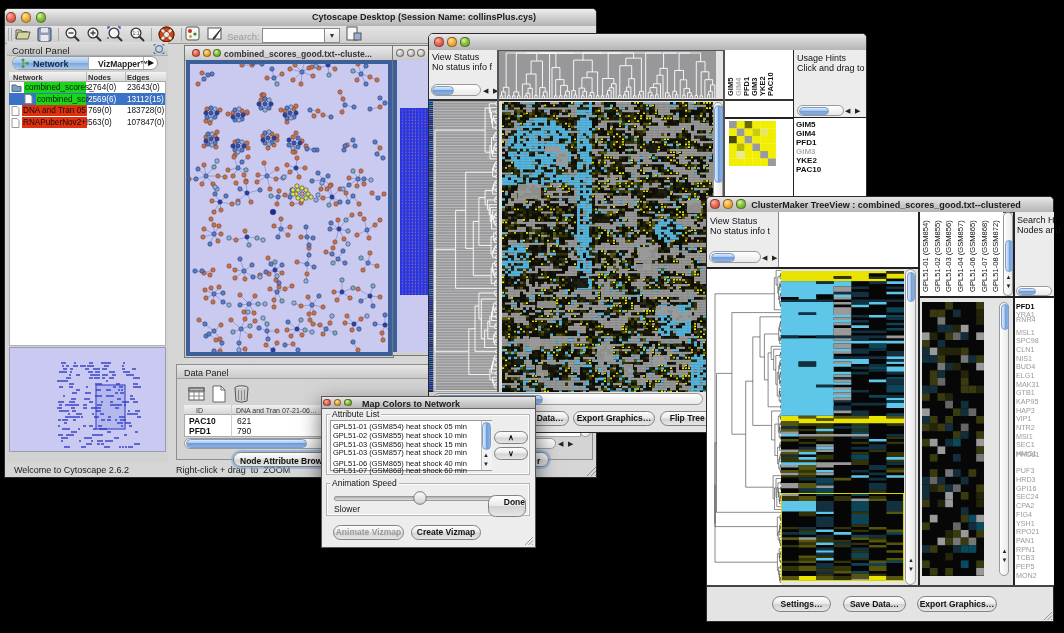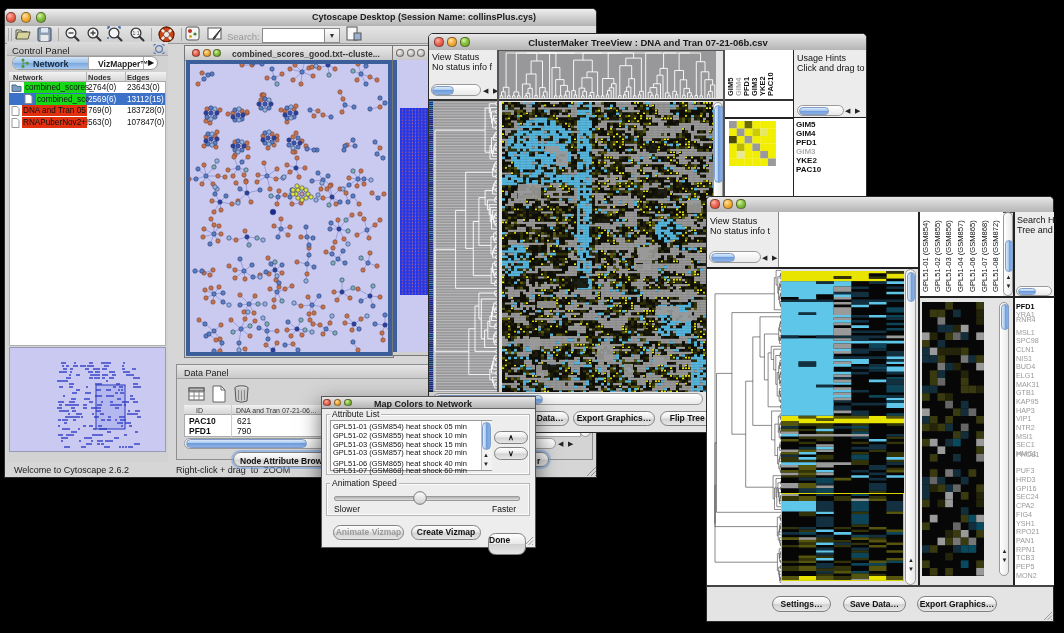--- a/index.html
+++ b/index.html
@@ -130,21 +130,21 @@
     <div style="position:absolute;left:176px;top:465px;white-space:nowrap;font:9px 'Liberation Sans',sans-serif;color:#222">Right-click + drag &nbsp;to &nbsp;ZOOM</div>
     <div style="position:absolute;left:498px;top:465px;white-space:nowrap;font:9px 'Liberation Sans',sans-serif;color:#222">Middle-</div>
     <svg style="position:absolute;left:586px;top:466px" width="11" height="11" viewBox="0 0 11 11">
       <path d="M10 1 L1 10 M10 5 L5 10 M10 9 L9 10" stroke="#909090"></path>
     </svg>
     <div style="position:absolute;left:184px;top:45px;width:210px;height:313px;background:#cfcfcf;border:1px solid #777;box-sizing:border-box"></div>
     <div style="position:absolute;left:185px;top:46px;width:208px;height:14px;background:linear-gradient(#e9e9e9,#c9c9c9);border-bottom:1px solid #999"></div>
     <div style="position:absolute;left:192.0px;top:49px;width:8px;height:8px;border-radius:50%;background:radial-gradient(circle at 35% 30%,#ffb3a6,#ee6a5a 45%,#c33a24);border:0.5px solid rgba(60,40,30,.55);box-sizing:border-box"></div>
     <div style="position:absolute;left:202.5px;top:49px;width:8px;height:8px;border-radius:50%;background:radial-gradient(circle at 35% 30%,#ffe2a8,#f5b23c 45%,#cf8a1a);border:0.5px solid rgba(60,40,30,.55);box-sizing:border-box"></div>
     <div style="position:absolute;left:213.0px;top:49px;width:8px;height:8px;border-radius:50%;background:radial-gradient(circle at 35% 30%,#d6f5a8,#86c440 45%,#5d9921);border:0.5px solid rgba(60,40,30,.55);box-sizing:border-box"></div>
-    <div style="position:absolute;left:232px;top:48.5px;white-space:nowrap;font:bold 8.5px 'Liberation Sans',sans-serif;color:#333;width:160px;overflow:hidden;text-align:left">combined_scores_good.txt--cluste...</div>
+    <div style="position:absolute;left:218px;top:48.5px;white-space:nowrap;font:bold 8.5px 'Liberation Sans',sans-serif;color:#333;width:160px;overflow:hidden;text-align:center">combined_scores_good.txt--cluste...</div>
     <div style="position:absolute;left:186px;top:60px;width:206px;height:296px;background:#3c5f9c"></div>
     <div style="position:absolute;left:190px;top:64px;width:198px;height:288px;background:#cacaf0"></div>
     <svg style="position:absolute;left:190px;top:64px" width="198" height="288" viewBox="0 0 198 288">
       <path d="M22 10L12 9M12 9L18 11M18 11L14 15M14 15L8 20M52 1L62 1M62 1L72 0M72 0L63 -1M84 14L77 14M84 14L82 5M84 14L92 10M84 14L87 20M112 8L123 12M112 8L111 20M112 8L103 16M112 8L100 5M112 8L105 1M112 8L115 -4M112 8L119 4M119 4L126 2M138 1L145 5M138 1L139 11M138 1L129 4M129 4L122 3M138 1L134 -5M138 1L144 -7M171 10L176 20M171 10L167 16M171 10L163 7M171 10L168 -0M171 10L176 2M171 10L180 13M180 13L187 16M21 49L27 49M21 49L25 53M21 49L21 55M21 49L17 53M21 49L16 49M21 49L17 45M21 49L21 44M21 49L25 45M21 55L20 59M18 54L16 57M27 47L30 46M48 51L53 51M48 51L52 55M48 51L49 56M48 51L45 56M48 51L43 53M48 51L43 49M48 51L45 46M48 51L49 45M48 51L52 47M53 50L57 49M53 49L57 48M42 50L38 50M75 40L81 40M75 40L79 44M75 40L75 46M75 40L71 44M75 40L69 40M75 40L71 36M75 40L75 35M75 40L79 36M73 35L72 31M74 35L73 31M74 35L74 31M100 49L106 49M100 49L104 53M100 49L101 54M100 49L97 54M100 49L95 51M100 49L95 47M100 49L97 44M100 49L101 43M100 49L104 45M98 54L97 58M95 47L91 46M104 45L106 42M124 52L120 46M120 46L128 47M128 47L133 51M133 51L141 53M155 41L164 43M155 41L152 48M155 41L153 35M153 35L150 28M180 45L190 43M190 43L195 39M195 39L190 34M21 75L27 75M21 75L25 79M21 75L22 81M21 75L18 80M21 75L16 77M21 75L16 73M21 75L18 70M21 75L22 70M21 75L25 72M17 79L14 82M24 71L27 68M24 80L26 83M48 82L54 82M48 82L52 86M48 82L48 88M48 82L45 86M48 82L43 82M48 82L45 78M48 82L48 77M48 82L52 78M54 83L58 84M54 80L57 79M46 88L45 91M78 74L84 74M78 74L82 78M78 74L79 80M78 74L75 79M78 74L73 76M78 74L73 72M78 74L75 69M78 74L79 68M78 74L82 70M83 73L87 72M78 80L78 84M83 75L87 76M82 78L84 81M104 79L110 79M104 79L108 83M104 79L103 84M104 79L99 81M104 79L99 76M104 79L103 73M104 79L108 74M106 73L106 69M105 84L105 88M104 84L103 88M127 86L117 85M117 85L124 86M124 86L116 82M116 82L112 77M155 82L165 82M165 82L163 76M163 76L157 81M157 81L154 86M185 78L190 84M190 84L187 90M187 90L193 94M16 112L24 103M24 103L27 97M16 112L28 112M28 112L35 113M16 112L23 120M23 120L27 125M16 112L12 120M16 112L6 115M6 115L-1 115M16 112L8 105M16 112L14 101M48 104L54 111M54 111L56 117M48 104L43 112M48 104L38 106M48 104L44 93M48 104L52 98M52 98L58 93M48 104L56 106M77 112L87 105M77 112L86 115M86 115L93 114M77 112L80 125M77 112L67 118M77 112L68 111M77 112L74 99M106 104L100 108M100 108L94 113M106 104L97 101M106 104L107 94M106 104L115 104M106 104L109 113M133 116L141 121M133 116L131 125M131 125L128 131M133 116L122 117M133 116L128 109M133 116L138 112M168 115L174 115M174 115L181 116M168 115L174 120M168 115L167 122M168 115L159 121M159 121L153 125M168 115L159 114M168 115L163 107M168 115L171 107M30 138L42 140M42 140L48 139M30 138L31 146M30 138L24 148M30 138L22 137M30 138L25 130M25 130L25 123M30 138L36 132M57 129L56 118M57 129L70 126M57 129L61 138M57 129L48 137M57 129L50 125M50 125L46 119M88 133L87 140M88 133L81 132M88 133L89 127M88 133L95 131M95 131L102 129M111 139L102 140M102 140L100 133M100 133L102 126M142 133L137 125M137 125L132 119M142 133L140 122M142 133L150 125M142 133L150 138M142 133L146 140M142 133L139 141M142 133L133 134M133 134L126 136M169 140L163 132M163 132L158 138M158 138L156 129M194 130L188 134M188 134L182 129M24 170L31 170M24 170L28 177M24 170L20 180M24 170L13 173M24 170L14 165M24 170L24 161M24 161L21 155M24 170L29 162M57 173L59 181M57 173L46 176M46 176L39 174M57 173L55 167M57 173L67 174M67 174L73 176M91 165L91 155M91 165L100 163M91 165L98 171M91 165L88 173M91 165L84 162M117 173L123 174M117 173L119 181M117 173L111 173M117 173L116 163M149 165L140 165M149 165L141 159M149 165L148 156M149 165L156 156M156 156L162 151M149 165L158 167M149 165L154 175M154 175L158 180M149 165L145 178M145 178L143 184M177 166L167 171M177 166L174 155M174 155L170 150M177 166L185 161M185 161L190 156M177 166L179 174M23 206L14 209M14 209L5 207M5 207L12 207M12 207L20 211M54 207L45 214M54 207L45 206M45 206L39 202M54 207L50 195M54 207L62 201M54 207L63 213M63 213L70 213M54 207L55 215M85 206L81 200M81 200L78 194M85 206L85 198M85 206L92 201M85 206L92 209M85 206L86 216M86 216L89 223M85 206L79 210M85 206L76 208M76 208L70 211M117 200L107 198M117 200L119 191M119 191L119 184M117 200L124 203M117 200L117 210M117 210L116 217M148 195L143 199M148 195L142 190M142 190L136 188M148 195L153 187M148 195L155 199M178 199L180 189M178 199L187 202M178 199L173 206M178 199L171 194M24 230L29 223M24 230L33 229M24 230L33 238M33 238L39 241M24 230L23 238M24 230L16 234M24 230L15 226M24 230L21 224M59 240L54 248M59 240L50 241M59 240L50 231M59 240L65 232M59 240L68 240M68 240L75 240M59 240L64 249M87 228L80 225M87 228L89 219M89 219L87 212M87 228L95 225M95 225L102 222M87 228L92 237M87 228L84 236M84 236L84 243M122 241L129 232M122 241L133 243M122 241L124 249M122 241L119 250M119 250L120 256M122 241L111 242M111 242L104 239M122 241L118 233M152 228L152 216M152 228L163 224M152 228L160 234M152 228L147 236M152 228L144 228M180 232L183 222M180 232L190 233M180 232L183 242M180 232L171 237M180 232L168 225M24 267L30 275M24 267L16 272M24 267L15 260M15 260L9 256M24 267L31 261M51 265L60 272M51 265L49 279M49 279L49 286M51 265L43 268M51 265L41 256M51 265L55 255M55 255L58 248M51 265L60 262M60 262L65 257M77 267L77 260M77 260L73 254M77 267L87 267M77 267L78 275M77 267L69 264M107 265L115 266M115 266L122 268M107 265L112 271M107 265L101 272M107 265L97 266M107 265L98 258M107 265L111 256M136 265L133 270M136 265L130 261M130 261L123 260M136 265L140 259M140 259L142 252M136 265L145 269M164 260L171 255M171 255L177 252M164 260L169 265M164 260L162 266M164 260L155 259M164 260L157 252M195 261L192 269M192 269L193 276M195 261L185 260M195 261L195 251M195 261L207 257M195 261L202 271M202 271L207 276M24 287L30 287M30 287L32 279M32 279L26 276M26 276L19 270M55 285L59 292M59 292L54 298M83 286L91 292M83 286L75 292M83 286L76 281M83 286L87 279M110 291L108 286M108 286L103 280M103 280L95 281M138 295L138 301M138 301L144 306M144 306L154 306M154 306L151 301M167 294L168 286M168 286L163 278M112 130L118 130M112 130L116 134M112 130L112 136M112 130L108 134M112 130L106 130M112 130L108 126M112 130L112 124M112 130L116 126M106 130L103 130M109 125L107 122M107 128L103 126M117 132L121 133" stroke="#8b93d8" stroke-width="0.8" fill="none"></path>
       <g fill="#c4714f" stroke="#7a4630" stroke-width=".6">
         <circle cx="12" cy="9" r="2.2"></circle>
         <circle cx="8" cy="20" r="2.2"></circle>
         <circle cx="52" cy="1" r="2.2"></circle>
         <circle cx="62" cy="1" r="2.2"></circle>
         <circle cx="77" cy="14" r="2.2"></circle>
@@ -700,21 +700,20 @@
     <div style="position:absolute;left:583px;top:419px;white-space:nowrap;font:6px 'Liberation Sans',sans-serif;color:#222;line-height:7px">▲</div>
     <div style="position:absolute;left:583px;top:428px;white-space:nowrap;font:6px 'Liberation Sans',sans-serif;color:#222;line-height:7px">▼</div>
     <div style="position:absolute;left:233px;top:452px;width:316px;height:15px;border-radius:7.5px;background:linear-gradient(#fefefe,#e9e9e9 48%,#d2d2d2 52%,#e6e6e6);border:1px solid #828282;box-sizing:border-box;box-shadow:0 0 0 2px rgba(120,165,230,.6);font:bold 8.5px 'Liberation Sans',sans-serif;color:#111;text-align:center;line-height:13px"></div>
     <div style="position:absolute;left:240px;top:455.5px;white-space:nowrap;font:bold 8.5px 'Liberation Sans',sans-serif;color:#111">Node Attribute Browser&nbsp;&nbsp;&nbsp;&nbsp;&nbsp;&nbsp;&nbsp;&nbsp;&nbsp;&nbsp;&nbsp; Edge Attribute Browser</div>
     <div style="position:absolute;left:537px;top:455.5px;white-space:nowrap;font:bold 8.5px 'Liberation Sans',sans-serif;color:#111">r</div>
     <div style="position:absolute;left:428px;top:33px;width:439px;height:400px;background:#e4e4e4;border:1px solid #2a2a2a;border-radius:5px 5px 0 0;box-sizing:border-box"></div>
     <div style="position:absolute;left:429px;top:34px;width:437px;height:16px;background:linear-gradient(#e8e8e8,#cfcfcf 45%,#b5b5b5);border-bottom:1px solid #555;border-radius:4px 4px 0 0"></div>
     <div style="position:absolute;left:434.4px;top:37.4px;width:9.2px;height:9.2px;border-radius:50%;background:radial-gradient(circle at 35% 30%,#ffb3a6,#ee6a5a 45%,#c33a24);border:0.5px solid rgba(60,40,30,.55);box-sizing:border-box"></div>
     <div style="position:absolute;left:447.4px;top:37.4px;width:9.2px;height:9.2px;border-radius:50%;background:radial-gradient(circle at 35% 30%,#ffe2a8,#f5b23c 45%,#cf8a1a);border:0.5px solid rgba(60,40,30,.55);box-sizing:border-box"></div>
     <div style="position:absolute;left:460.4px;top:37.4px;width:9.2px;height:9.2px;border-radius:50%;background:radial-gradient(circle at 35% 30%,#d6f5a8,#86c440 45%,#5d9921);border:0.5px solid rgba(60,40,30,.55);box-sizing:border-box"></div>
-    <div style="position:absolute;left:508px;top:37px;white-space:nowrap;font:bold 9.5px 'Liberation Sans',sans-serif;color:#1a1a1a;width:280px;text-align:center">ClusterMaker TreeView : DNA and Tran 07-21-06b.csv</div>
     <div style="position:absolute;left:429px;top:50px;width:69px;height:49px;background:#ececec;border-right:1px solid #888;box-sizing:border-box"></div>
     <div style="position:absolute;left:432px;top:52px;white-space:nowrap;font:9px 'Liberation Sans',sans-serif;color:#111">View Status</div>
     <div style="position:absolute;left:432px;top:61.5px;white-space:nowrap;font:9px 'Liberation Sans',sans-serif;color:#111">No status info f</div>
     <div style="position:absolute;left:431px;top:84px;width:50px;height:12px;border-radius:6.0px;background:linear-gradient(#fff,#e9e9e9);border:1px solid #9a9a9a;box-sizing:border-box"></div>
     <div style="position:absolute;left:432px;top:85.5px;width:22px;height:9px;border-radius:4.5px;background:linear-gradient(#dcebfb,#a6c6ec 45%,#6f9ddc 50%,#8cb2e4);border:1px solid #7f9dc8;box-sizing:border-box"></div>
     <div style="position:absolute;left:483px;top:86px;white-space:nowrap;font:7px 'Liberation Sans',sans-serif;color:#222;line-height:9px">◀</div>
     <div style="position:absolute;left:493px;top:86px;white-space:nowrap;font:7px 'Liberation Sans',sans-serif;color:#222;line-height:9px">▶</div>
     <svg style="position:absolute;left:499px;top:51px" width="217" height="47" viewBox="0 0 217 47">
       <rect width="217" height="47" fill="#98989a"></rect>
       <path d="M1.2 44.8V47.0M3.7 44.8V47.0M1.2 44.8H3.7M2.5 40.8V44.8M6.2 40.8V47.0M2.5 40.8H6.2M8.6 44.8V47.0M11.1 44.8V47.0M8.6 44.8H11.1M4.3 36.3V40.8M9.9 36.3V44.8M4.3 36.3H9.9M13.6 44.8V47.0M16.0 44.8V47.0M13.6 44.8H16.0M18.5 44.8V47.0M21.0 44.8V47.0M18.5 44.8H21.0M14.8 40.9V44.8M19.7 40.9V44.8M14.8 40.9H19.7M25.9 44.8V47.0M28.4 44.8V47.0M25.9 44.8H28.4M27.1 42.3V44.8M30.8 42.3V47.0M27.1 42.3H30.8M29.0 37.3V42.3M33.3 37.3V47.0M29.0 37.3H33.3M23.4 33.0V47.0M31.1 33.0V37.3M23.4 33.0H31.1M35.8 44.4V47.0M38.2 44.4V47.0M35.8 44.4H38.2M27.3 23.0V33.0M37.0 23.0V44.4M27.3 23.0H37.0M43.2 44.8V47.0M45.6 44.8V47.0M43.2 44.8H45.6M44.4 40.8V44.8M48.1 40.8V47.0M44.4 40.8H48.1M40.7 36.6V47.0M46.2 36.6V40.8M40.7 36.6H46.2M32.1 10.0V23.0M43.5 10.0V36.6M32.1 10.0H43.5M17.3 2.0V40.9M37.8 2.0V10.0M17.3 2.0H37.8M27.5 2.0V2.0M50.6 2.0V47.0M27.5 2.0H50.6M55.5 44.8V47.0M57.9 44.8V47.0M55.5 44.8H57.9M60.4 44.8V47.0M62.9 44.8V47.0M60.4 44.8H62.9M65.3 44.1V47.0M67.8 44.1V47.0M65.3 44.1H67.8M66.6 40.2V44.1M70.3 40.2V47.0M66.6 40.2H70.3M61.6 34.4V44.8M68.4 34.4V40.2M61.6 34.4H68.4M56.7 28.6V44.8M65.0 28.6V34.4M56.7 28.6H65.0M53.0 16.6V47.0M60.9 16.6V28.6M53.0 16.6H60.9M39.0 2.0V2.0M56.9 2.0V16.6M39.0 2.0H56.9M75.2 43.9V47.0M77.7 43.9V47.0M75.2 43.9H77.7M72.7 39.6V47.0M76.4 39.6V43.9M72.7 39.6H76.4M82.6 44.8V47.0M85.1 44.8V47.0M82.6 44.8H85.1M83.8 40.3V44.8M87.5 40.3V47.0M83.8 40.3H87.5M80.1 37.1V47.0M85.7 37.1V40.3M80.1 37.1H85.7M90.0 44.5V47.0M92.5 44.5V47.0M90.0 44.5H92.5M91.2 41.5V44.5M94.9 41.5V47.0M91.2 41.5H94.9M82.9 26.8V37.1M93.1 26.8V41.5M82.9 26.8H93.1M97.4 44.7V47.0M99.9 44.7V47.0M97.4 44.7H99.9M88.0 20.9V26.8M98.6 20.9V44.7M88.0 20.9H98.6M74.6 9.1V39.6M93.3 9.1V20.9M74.6 9.1H93.3M102.3 44.8V47.0M104.8 44.8V47.0M102.3 44.8H104.8M107.3 43.7V47.0M109.7 43.7V47.0M107.3 43.7H109.7M108.5 39.5V43.7M112.2 39.5V47.0M108.5 39.5H112.2M110.3 36.8V39.5M114.7 36.8V47.0M110.3 36.8H114.7M112.5 32.7V36.8M117.1 32.7V47.0M112.5 32.7H117.1M103.6 27.5V44.8M114.8 27.5V32.7M103.6 27.5H114.8M119.6 44.6V47.0M122.1 44.6V47.0M119.6 44.6H122.1M124.5 43.9V47.0M127.0 43.9V47.0M124.5 43.9H127.0M125.8 40.4V43.9M129.5 40.4V47.0M125.8 40.4H129.5M127.6 36.0V40.4M131.9 36.0V47.0M127.6 36.0H131.9M134.4 44.8V47.0M136.9 44.8V47.0M134.4 44.8H136.9M129.8 27.7V36.0M135.6 27.7V44.8M129.8 27.7H135.6M120.8 14.7V44.6M132.7 14.7V27.7M120.8 14.7H132.7M139.3 43.8V47.0M141.8 43.8V47.0M139.3 43.8H141.8M140.6 40.3V43.8M144.3 40.3V47.0M140.6 40.3H144.3M126.8 7.1V14.7M142.4 7.1V40.3M126.8 7.1H142.4M109.2 2.0V27.5M134.6 2.0V7.1M109.2 2.0H134.6M84.0 2.0V9.1M121.9 2.0V2.0M84.0 2.0H121.9M48.0 2.0V2.0M102.9 2.0V2.0M48.0 2.0H102.9M7.1 2.0V36.3M75.5 2.0V2.0M7.1 2.0H75.5M151.7 44.2V47.0M154.1 44.2V47.0M151.7 44.2H154.1M149.2 41.3V47.0M152.9 41.3V44.2M149.2 41.3H152.9M156.6 43.7V47.0M159.1 43.7V47.0M156.6 43.7H159.1M151.0 36.6V41.3M157.8 36.6V43.7M151.0 36.6H157.8M154.4 32.8V36.6M161.5 32.8V47.0M154.4 32.8H161.5M158.0 24.2V32.8M164.0 24.2V47.0M158.0 24.2H164.0M168.9 44.8V47.0M171.4 44.8V47.0M168.9 44.8H171.4M166.4 41.8V47.0M170.1 41.8V44.8M166.4 41.8H170.1M161.0 17.4V24.2M168.3 17.4V41.8M161.0 17.4H168.3M176.3 43.7V47.0M178.8 43.7V47.0M176.3 43.7H178.8M173.8 40.3V47.0M177.5 40.3V43.7M173.8 40.3H177.5M183.7 44.2V47.0M186.2 44.2V47.0M183.7 44.2H186.2M191.1 44.8V47.0M193.6 44.8V47.0M191.1 44.8H193.6M188.6 41.7V47.0M192.3 41.7V44.8M188.6 41.7H192.3M184.9 37.4V44.2M190.5 37.4V41.7M184.9 37.4H190.5M181.2 28.8V47.0M187.7 28.8V37.4M181.2 28.8H187.7M175.7 19.5V40.3M184.5 19.5V28.8M175.7 19.5H184.5M196.0 44.5V47.0M198.5 44.5V47.0M196.0 44.5H198.5M201.0 44.8V47.0M203.4 44.8V47.0M201.0 44.8H203.4M208.4 43.6V47.0M210.8 43.6V47.0M208.4 43.6H210.8M209.6 40.3V43.6M213.3 40.3V47.0M209.6 40.3H213.3M211.5 33.9V40.3M215.8 33.9V47.0M211.5 33.9H215.8M205.9 28.7V47.0M213.6 28.7V33.9M205.9 28.7H213.6M202.2 20.8V44.8M209.8 20.8V28.7M202.2 20.8H209.8M197.3 10.7V44.5M206.0 10.7V20.8M197.3 10.7H206.0M180.1 2.0V19.5M201.6 2.0V10.7M180.1 2.0H201.6M164.6 2.0V17.4M190.9 2.0V2.0M164.6 2.0H190.9M146.7 2.0V47.0M177.7 2.0V2.0M146.7 2.0H177.7M41.3 2.0V2.0M162.2 2.0V2.0M41.3 2.0H162.2" stroke="#fff" stroke-width="0.9" fill="none"></path>
@@ -978,20 +977,21 @@
     <div style="position:absolute;left:435px;top:394.5px;width:108px;height:9px;border-radius:4.5px;background:linear-gradient(#dcebfb,#a6c6ec 45%,#6f9ddc 50%,#8cb2e4);border:1px solid #7f9dc8;box-sizing:border-box"></div>
     <div style="position:absolute;left:445px;top:411px;width:58px;height:15px;border-radius:7.5px;background:linear-gradient(#fefefe,#e9e9e9 48%,#d2d2d2 52%,#e6e6e6);border:1px solid #828282;box-sizing:border-box;font:bold 8.5px 'Liberation Sans',sans-serif;color:#111;text-align:center;line-height:13px">Settings…</div>
     <div style="position:absolute;left:509px;top:411px;width:60px;height:15px;border-radius:7.5px;background:linear-gradient(#fefefe,#e9e9e9 48%,#d2d2d2 52%,#e6e6e6);border:1px solid #828282;box-sizing:border-box;font:bold 8.5px 'Liberation Sans',sans-serif;color:#111;text-align:center;line-height:13px">Save Data…</div>
     <div style="position:absolute;left:573px;top:411px;width:82px;height:15px;border-radius:7.5px;background:linear-gradient(#fefefe,#e9e9e9 48%,#d2d2d2 52%,#e6e6e6);border:1px solid #828282;box-sizing:border-box;font:bold 8.5px 'Liberation Sans',sans-serif;color:#111;text-align:center;line-height:13px">Export Graphics…</div>
     <div style="position:absolute;left:660px;top:411px;width:78px;height:15px;border-radius:7.5px;background:linear-gradient(#fefefe,#e9e9e9 48%,#d2d2d2 52%,#e6e6e6);border:1px solid #828282;box-sizing:border-box;font:bold 8.5px 'Liberation Sans',sans-serif;color:#111;text-align:center;line-height:13px">Flip Tree Node</div>
     <div style="position:absolute;left:706px;top:196px;width:348px;height:426px;background:#e4e4e4;border:1px solid #2a2a2a;border-radius:5px 5px 0 0;box-sizing:border-box"></div>
     <div style="position:absolute;left:707px;top:197px;width:346px;height:15px;background:linear-gradient(#e8e8e8,#cfcfcf 45%,#b5b5b5);border-bottom:1px solid #555;border-radius:4px 4px 0 0"></div>
     <div style="position:absolute;left:710.4px;top:199.4px;width:9.2px;height:9.2px;border-radius:50%;background:radial-gradient(circle at 35% 30%,#ffb3a6,#ee6a5a 45%,#c33a24);border:0.5px solid rgba(60,40,30,.55);box-sizing:border-box"></div>
     <div style="position:absolute;left:723.4px;top:199.4px;width:9.2px;height:9.2px;border-radius:50%;background:radial-gradient(circle at 35% 30%,#ffe2a8,#f5b23c 45%,#cf8a1a);border:0.5px solid rgba(60,40,30,.55);box-sizing:border-box"></div>
     <div style="position:absolute;left:736.4px;top:199.4px;width:9.2px;height:9.2px;border-radius:50%;background:radial-gradient(circle at 35% 30%,#d6f5a8,#86c440 45%,#5d9921);border:0.5px solid rgba(60,40,30,.55);box-sizing:border-box"></div>
+    <div style="position:absolute;left:736px;top:199.5px;white-space:nowrap;font:bold 9px 'Liberation Sans',sans-serif;color:#1a1a1a;width:300px;text-align:center">ClusterMaker TreeView : combined_scores_good.txt--clustered</div>
     <div style="position:absolute;left:707px;top:212px;width:72px;height:56px;background:#ececec;border-right:1px solid #888;box-sizing:border-box"></div>
     <div style="position:absolute;left:710px;top:216px;white-space:nowrap;font:9px 'Liberation Sans',sans-serif;color:#111">View Status</div>
     <div style="position:absolute;left:710px;top:225.5px;white-space:nowrap;font:9px 'Liberation Sans',sans-serif;color:#111">No status info t</div>
     <div style="position:absolute;left:709px;top:251px;width:52px;height:12px;border-radius:6.0px;background:linear-gradient(#fff,#e9e9e9);border:1px solid #9a9a9a;box-sizing:border-box"></div>
     <div style="position:absolute;left:710.5px;top:252.5px;width:24px;height:9px;border-radius:4.5px;background:linear-gradient(#dcebfb,#a6c6ec 45%,#6f9ddc 50%,#8cb2e4);border:1px solid #7f9dc8;box-sizing:border-box"></div>
     <div style="position:absolute;left:762px;top:253px;white-space:nowrap;font:7px 'Liberation Sans',sans-serif;color:#222;line-height:9px">◀</div>
     <div style="position:absolute;left:772px;top:253px;white-space:nowrap;font:7px 'Liberation Sans',sans-serif;color:#222;line-height:9px">▶</div>
     <div style="position:absolute;left:779px;top:212px;width:139px;height:57px;background:#fff"></div>
     <div style="position:absolute;left:707px;top:267px;width:211px;height:2px;background:#222"></div>
     <div style="position:absolute;left:707px;top:269px;width:74px;height:316px;background:#fff"></div>
@@ -1026,21 +1026,21 @@
       <text transform="rotate(-90 66.5 80)" x="66.5" y="80" font-size="7.6" font-family="Liberation Sans" fill="#111">GPL51-07 (GSM868)</text>
       <text transform="rotate(-90 78.19999999999999 80)" x="78.19999999999999" y="80" font-size="7.6" font-family="Liberation Sans" fill="#111">GPL51-08 (GSM872)</text>
     </svg>
     <div style="position:absolute;left:1003px;top:212px;width:10px;height:84px;border-radius:5.0px;background:linear-gradient(90deg,#fff,#e9e9e9);border:1px solid #9a9a9a;box-sizing:border-box"></div>
     <div style="position:absolute;left:1004.5px;top:240px;width:8px;height:32px;border-radius:4.0px;background:linear-gradient(90deg,#dcebfb,#a6c6ec 45%,#6f9ddc 50%,#8cb2e4);border:1px solid #7f9dc8;box-sizing:border-box"></div>
     <div style="position:absolute;left:1005.5px;top:274px;white-space:nowrap;font:6px 'Liberation Sans',sans-serif;color:#222;line-height:7px">▲</div>
     <div style="position:absolute;left:1005.5px;top:283px;white-space:nowrap;font:6px 'Liberation Sans',sans-serif;color:#222;line-height:7px">▼</div>
     <div style="position:absolute;left:1012.5px;top:212px;width:2px;height:373px;background:#222"></div>
     <div style="position:absolute;left:1014.5px;top:212px;width:39px;height:84px;background:#ececec"></div>
     <div style="position:absolute;left:1017px;top:215px;white-space:nowrap;font:9px 'Liberation Sans',sans-serif;color:#111">Search Hi</div>
-    <div style="position:absolute;left:1017px;top:224.5px;white-space:nowrap;font:9px 'Liberation Sans',sans-serif;color:#111">Tree and</div>
+    <div style="position:absolute;left:1017px;top:224.5px;white-space:nowrap;font:9px 'Liberation Sans',sans-serif;color:#111">Nodes and</div>
     <div style="position:absolute;left:1016px;top:286px;width:36px;height:10px;border-radius:5.0px;background:linear-gradient(#fff,#e9e9e9);border:1px solid #9a9a9a;box-sizing:border-box"></div>
     <div style="position:absolute;left:1017.5px;top:287.5px;width:18px;height:7px;border-radius:3.5px;background:linear-gradient(#dcebfb,#a6c6ec 45%,#6f9ddc 50%,#8cb2e4);border:1px solid #7f9dc8;box-sizing:border-box"></div>
     <div style="position:absolute;left:917.5px;top:296px;width:137px;height:2px;background:#222"></div>
     <svg style="position:absolute;left:922px;top:302px" width="62" height="274" viewBox="0 0 62 274">
       <rect width="62" height="274" fill="#070707"></rect>
       <rect x="23.2" y="0.0" width="7.75" height="7.60" fill="#3a3a10"></rect>
       <rect x="54.2" y="0.0" width="7.75" height="7.60" fill="#3a3a10"></rect>
       <rect x="7.8" y="7.6" width="7.75" height="7.60" fill="#3a3a10"></rect>
       <rect x="15.5" y="7.6" width="7.75" height="7.60" fill="#3a3a10"></rect>
       <rect x="31.0" y="7.6" width="7.75" height="7.60" fill="#132e3a"></rect>
@@ -1212,21 +1212,21 @@
     <div style="position:absolute;left:843px;top:596px;width:63px;height:16px;border-radius:8.0px;background:linear-gradient(#fefefe,#e9e9e9 48%,#d2d2d2 52%,#e6e6e6);border:1px solid #828282;box-sizing:border-box;font:bold 8.5px 'Liberation Sans',sans-serif;color:#111;text-align:center;line-height:14px">Save Data…</div>
     <div style="position:absolute;left:917px;top:596px;width:80px;height:16px;border-radius:8.0px;background:linear-gradient(#fefefe,#e9e9e9 48%,#d2d2d2 52%,#e6e6e6);border:1px solid #828282;box-sizing:border-box;font:bold 8.5px 'Liberation Sans',sans-serif;color:#111;text-align:center;line-height:14px">Export Graphics…</div>
     <svg style="position:absolute;left:1043px;top:611px" width="10" height="10" viewBox="0 0 10 10">
       <path d="M9 1 L1 9 M9 4.5 L4.5 9 M9 8 L8 9" stroke="#999"></path>
     </svg>
     <div style="position:absolute;left:321px;top:396px;width:215px;height:152px;background:#ededed;border:1px solid #555;box-sizing:border-box;box-shadow:0 8px 20px rgba(0,0,0,.6)"></div>
     <div style="position:absolute;left:322px;top:397px;width:213px;height:11px;background:linear-gradient(#e8e8e8,#cfcfcf 45%,#b5b5b5);border-bottom:1px solid #666"></div>
     <div style="position:absolute;left:323.2px;top:398.7px;width:7.6px;height:7.6px;border-radius:50%;background:radial-gradient(circle at 35% 30%,#ffb3a6,#ee6a5a 45%,#c33a24);border:0.5px solid rgba(60,40,30,.55);box-sizing:border-box"></div>
     <div style="position:absolute;left:333.6px;top:398.7px;width:7.6px;height:7.6px;border-radius:50%;background:radial-gradient(circle at 35% 30%,#ffe2a8,#f5b23c 45%,#cf8a1a);border:0.5px solid rgba(60,40,30,.55);box-sizing:border-box"></div>
     <div style="position:absolute;left:344.0px;top:398.7px;width:7.6px;height:7.6px;border-radius:50%;background:radial-gradient(circle at 35% 30%,#d6f5a8,#86c440 45%,#5d9921);border:0.5px solid rgba(60,40,30,.55);box-sizing:border-box"></div>
-    <div style="position:absolute;left:347px;top:398.5px;white-space:nowrap;font:bold 9px 'Liberation Sans',sans-serif;color:#1a1a1a;width:125px;text-align:right">Map Colors to Network</div>
+    <div style="position:absolute;left:362px;top:398.5px;white-space:nowrap;font:bold 9px 'Liberation Sans',sans-serif;color:#1a1a1a;width:125px;text-align:left">Map Colors to Network</div>
     <div style="position:absolute;left:326px;top:414px;width:204px;height:61px;border:1px solid #b5b5b5;box-shadow:inset 0 0 0 1px #fdfdfd;box-sizing:border-box"></div>
     <div style="position:absolute;left:330px;top:409px;white-space:nowrap;font:8.5px 'Liberation Sans',sans-serif;color:#111;background:#ededed;padding:0 2px">Attribute List</div>
     <div style="position:absolute;left:330px;top:420px;width:162px;height:51px;background:#fff;border:1px solid #999;box-sizing:border-box"></div>
     <div style="position:absolute;left:333px;top:422.0px;white-space:nowrap;font:7.5px 'Liberation Sans',sans-serif;color:#111">GPL51-01 (GSM854) heat shock 05 min</div>
     <div style="position:absolute;left:333px;top:430.8px;white-space:nowrap;font:7.5px 'Liberation Sans',sans-serif;color:#111">GPL51-02 (GSM855) heat shock 10 min</div>
     <div style="position:absolute;left:333px;top:439.6px;white-space:nowrap;font:7.5px 'Liberation Sans',sans-serif;color:#111">GPL51-03 (GSM856) heat shock 15 min</div>
     <div style="position:absolute;left:333px;top:448.4px;white-space:nowrap;font:7.5px 'Liberation Sans',sans-serif;color:#111">GPL51-03 (GSM857) heat shock 20 min</div>
     <div style="position:absolute;left:333px;top:459px;white-space:nowrap;font:7.5px 'Liberation Sans',sans-serif;color:#111">GPL51-06 (GSM865) heat shock 40 min</div>
     <div style="position:absolute;left:333px;top:466.0px;white-space:nowrap;font:7.5px 'Liberation Sans',sans-serif;color:#111">GPL51-07 (GSM868) heat shock 60 min</div>
     <div style="position:absolute;left:481px;top:421px;width:10px;height:49px;background:#f2f2f2;border-left:1px solid #bbb"></div>
@@ -1244,16 +1244,16 @@
         <linearGradient id="sg" x1="0" y1="0" x2="0" y2="1">
           <stop offset="0" stop-color="#fdfdfd"></stop>
           <stop offset="1" stop-color="#cfcfcf"></stop>
         </linearGradient>
       </defs>
     </svg>
     <div style="position:absolute;left:334px;top:503.5px;white-space:nowrap;font:8.5px 'Liberation Sans',sans-serif;color:#111">Slower</div>
     <div style="position:absolute;left:492px;top:503.5px;white-space:nowrap;font:8.5px 'Liberation Sans',sans-serif;color:#111">Faster</div>
     <div style="position:absolute;left:333px;top:525px;width:71px;height:15px;border-radius:7.5px;background:linear-gradient(#fefefe,#e9e9e9 48%,#d2d2d2 52%,#e6e6e6);border:1px solid #828282;box-sizing:border-box;font:bold 8.5px 'Liberation Sans',sans-serif;color:#9a9a9a;text-align:center;line-height:13px">Animate Vizmap</div>
     <div style="position:absolute;left:411px;top:525px;width:70px;height:15px;border-radius:7.5px;background:linear-gradient(#fefefe,#e9e9e9 48%,#d2d2d2 52%,#e6e6e6);border:1px solid #828282;box-sizing:border-box;font:bold 8.5px 'Liberation Sans',sans-serif;color:#111;text-align:center;line-height:13px">Create Vizmap</div>
-    <div style="position:absolute;left:488px;top:533px;width:38px;height:22px;border-radius:7.5px;background:linear-gradient(#fefefe,#e9e9e9 48%,#d2d2d2 52%,#e6e6e6);border:1px solid #828282;box-sizing:border-box;font:bold 8.5px 'Liberation Sans',sans-serif;color:#111;text-align:left;line-height:13px">Done</div>
+    <div style="position:absolute;left:488px;top:495px;width:38px;height:22px;border-radius:7.5px;background:linear-gradient(#fefefe,#e9e9e9 48%,#d2d2d2 52%,#e6e6e6);border:1px solid #828282;box-sizing:border-box;font:bold 8.5px 'Liberation Sans',sans-serif;color:#111;text-align:right;line-height:13px">Done</div>
     <svg style="position:absolute;left:524px;top:536px" width="10" height="10" viewBox="0 0 10 10">
       <path d="M9 1 L1 9 M9 4.5 L4.5 9 M9 8 L8 9" stroke="#999"></path>
     </svg>
   </div>
 </body></html>

